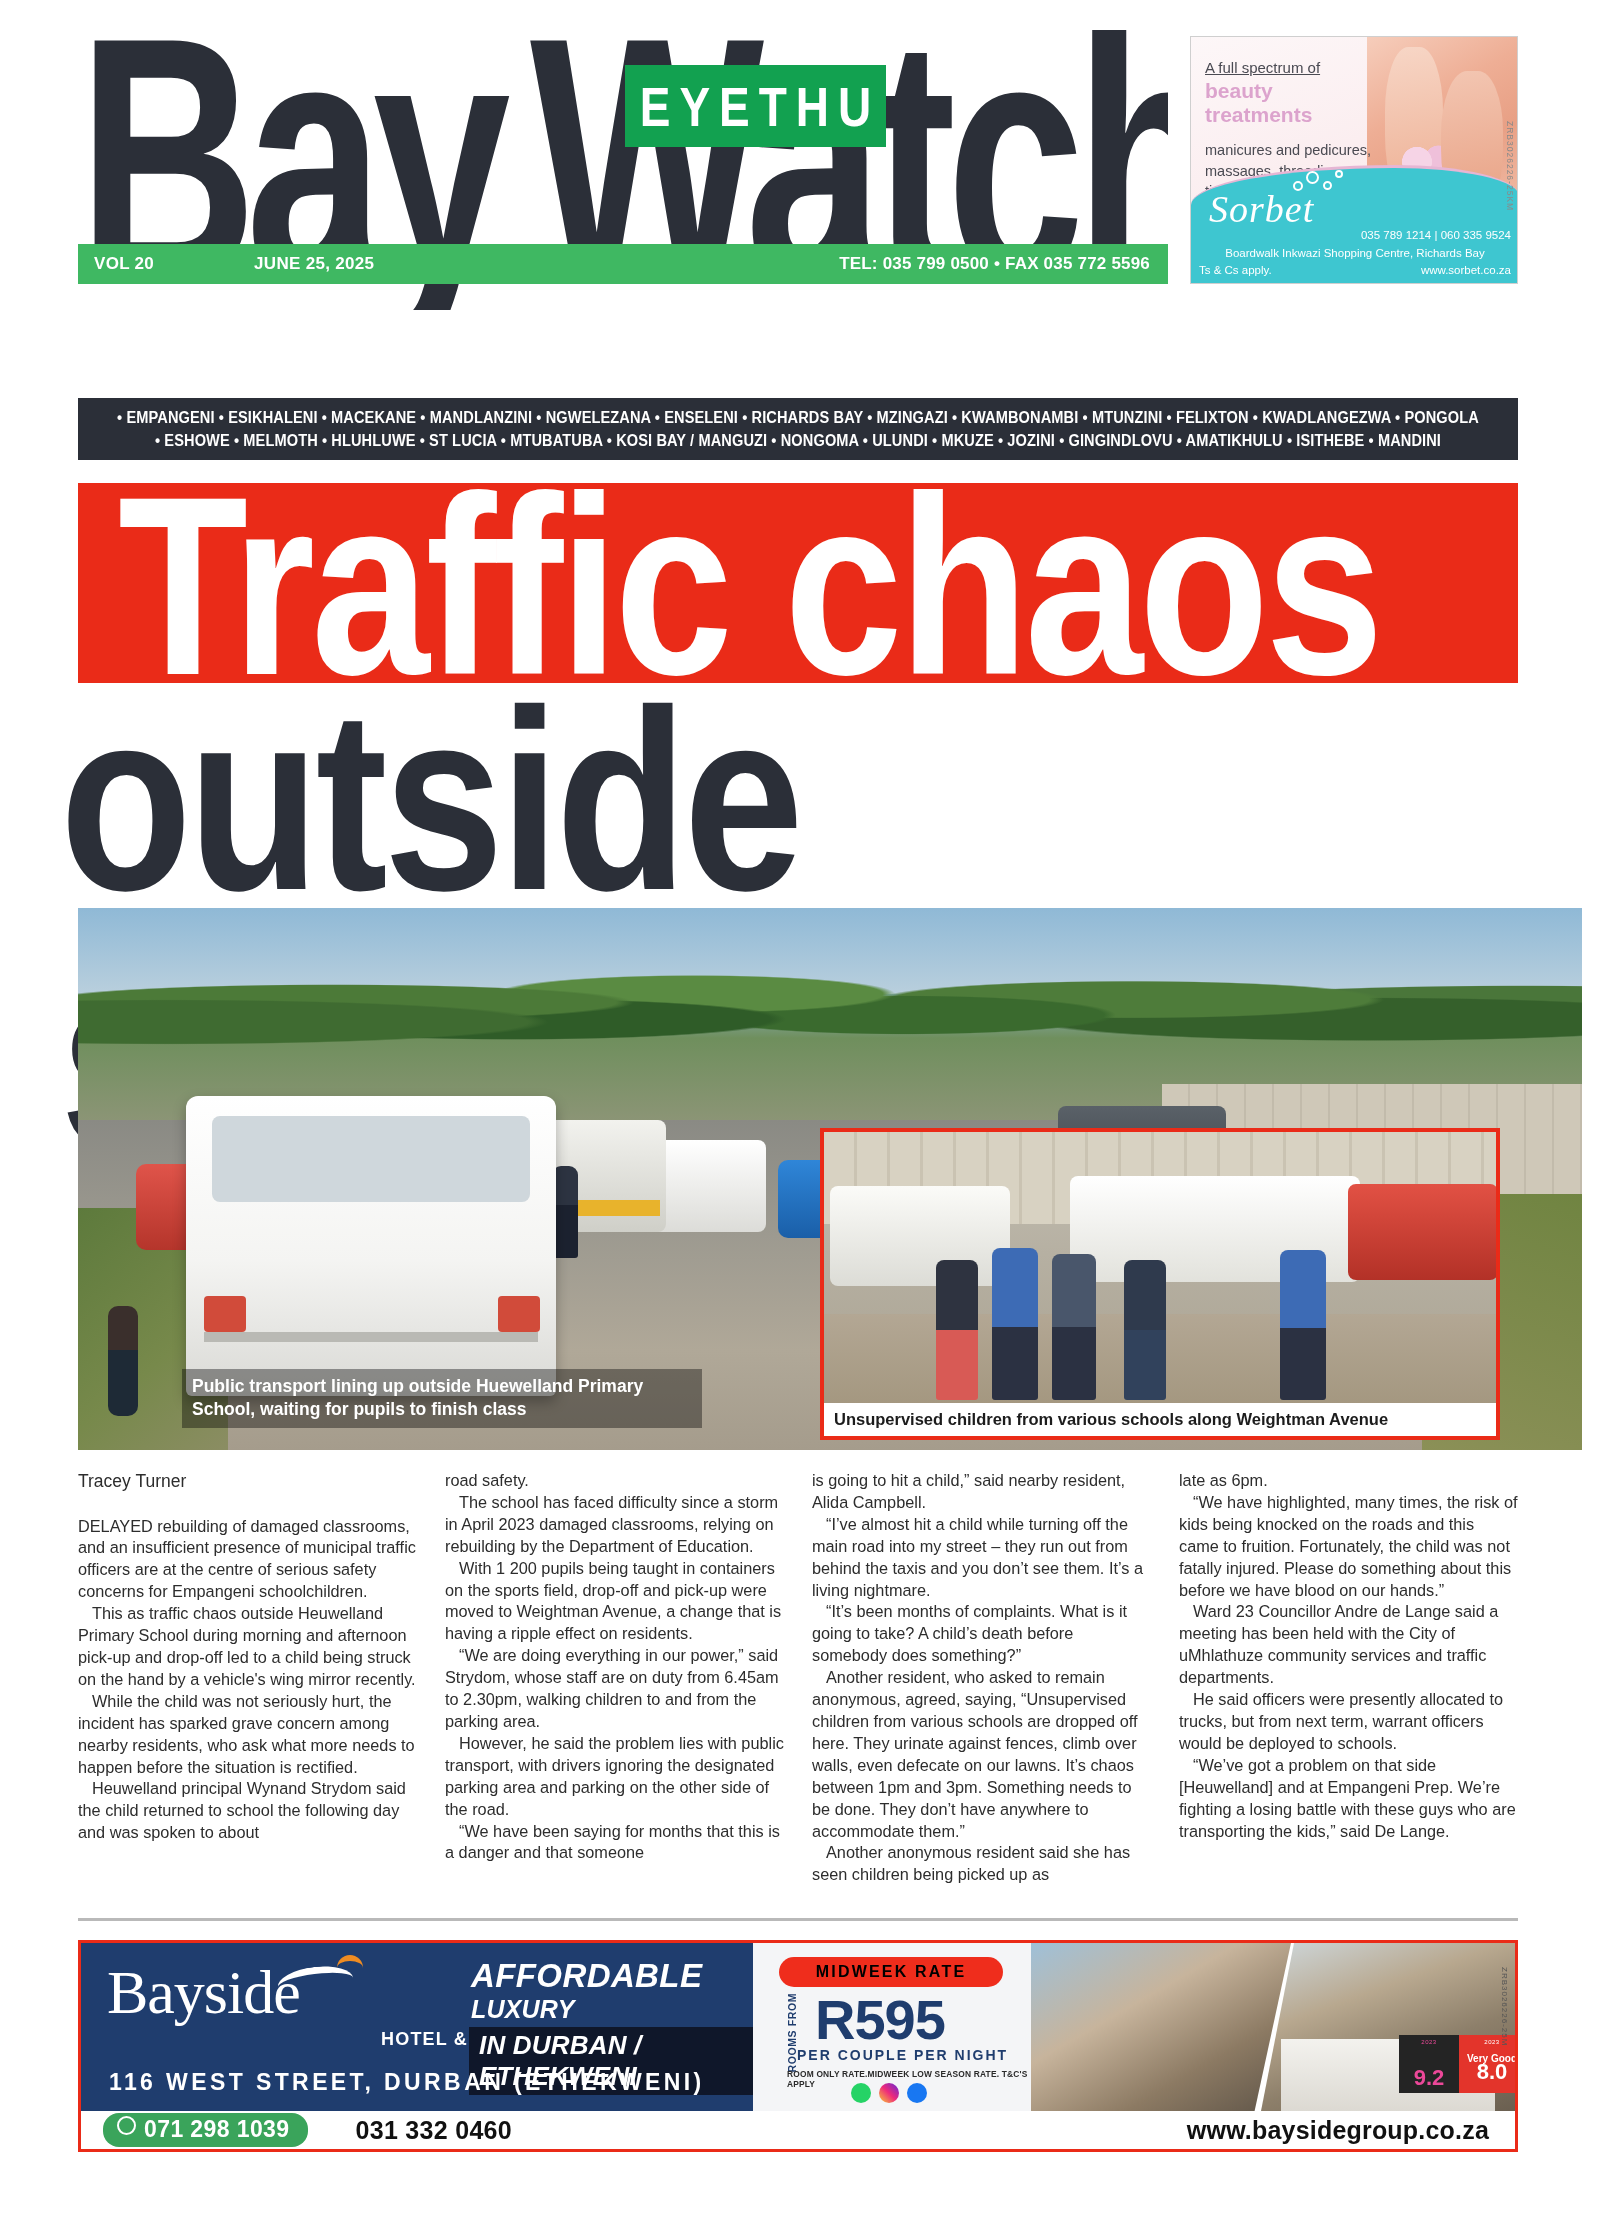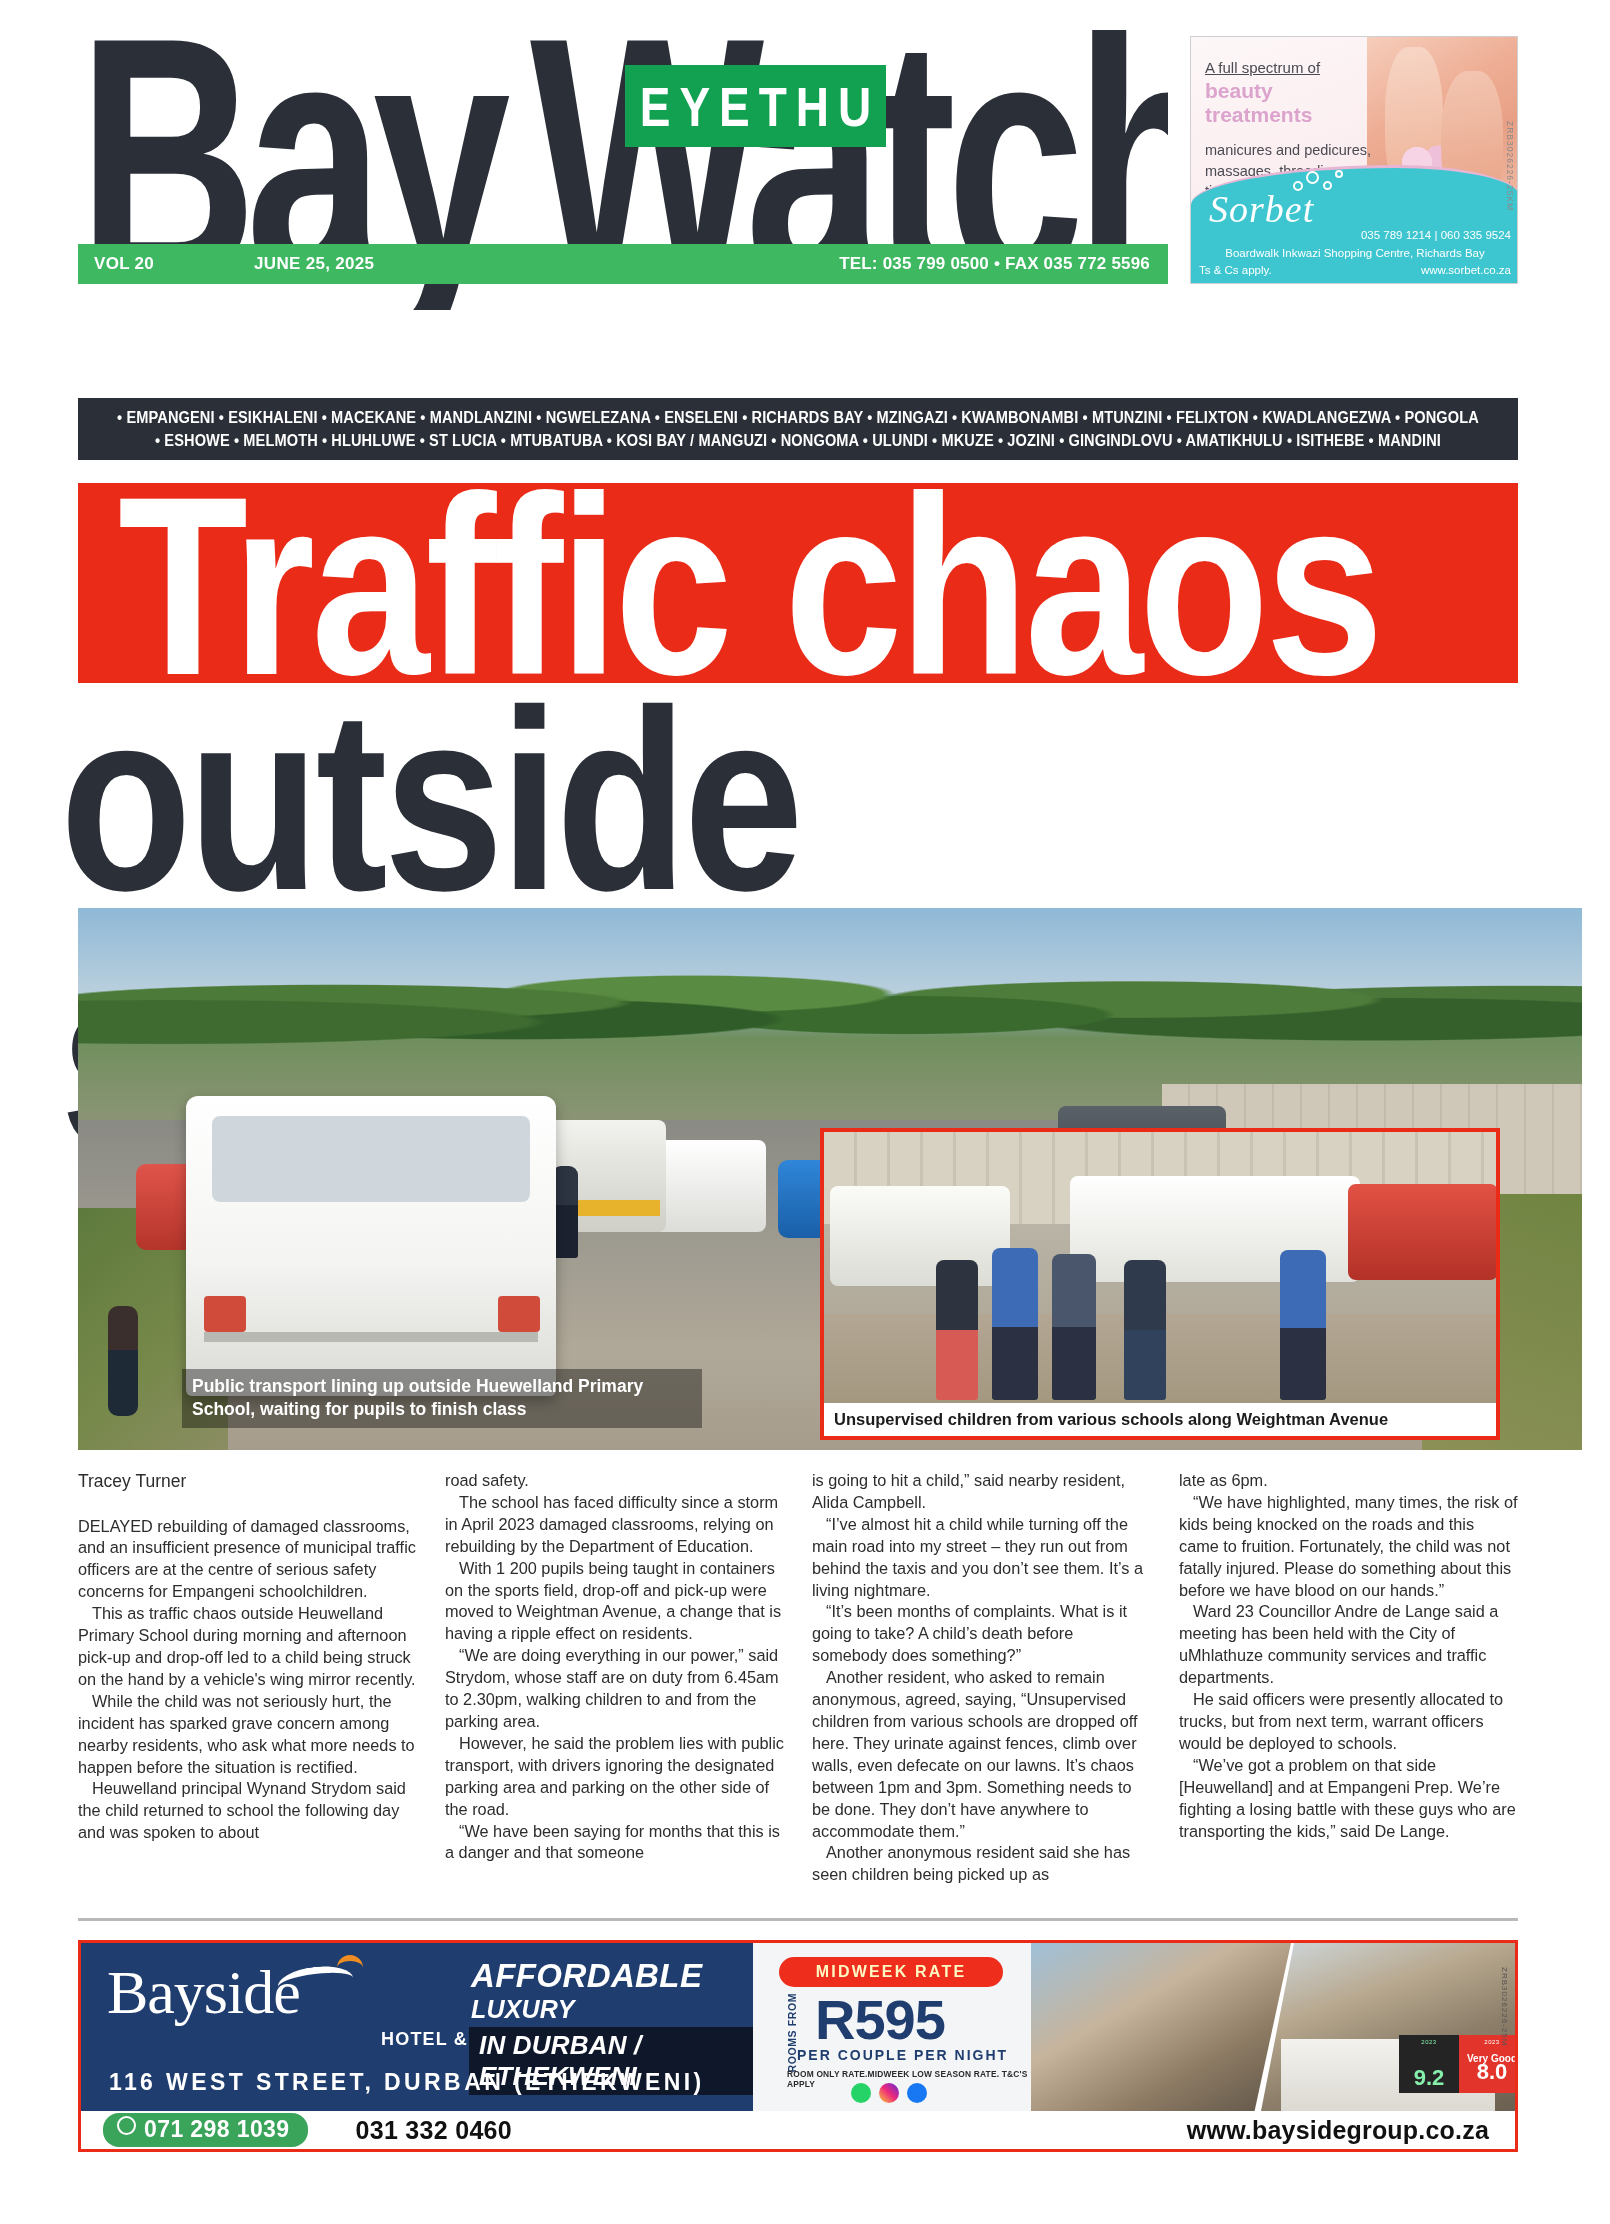--- a/index.html
+++ b/index.html
@@ -292,21 +292,21 @@
   .bs-addr {
     position:absolute; left:28px; top:126px;
     font-size:23px; font-weight:bold; color:#fff; letter-spacing:3.4px;
   }
   .bs-rate {
     position:absolute; left:672px; top:0; width:278px; height:168px; background:#f4f5f7;
   }
   .bs-mid {
     position:absolute; left:26px; top:14px; width:224px; height:30px;
     background:#ef2d1c; border-radius:15px;
-    color:#fef9c3; font-size:16px; font-weight:bold; letter-spacing:2.2px;
+    color:#000000; font-size:16px; font-weight:bold; letter-spacing:2.2px;
     display:flex; align-items:center; justify-content:center;
   }
   .bs-r595 {
     position:absolute; left:62px; top:44px;
     font-size:56px; font-weight:bold; color:#1f3d6e; letter-spacing:-1px;
   }
   .bs-rooms {
     position:absolute; left:32px; top:50px;
     font-size:10.5px; font-weight:bold; color:#1f3d6e; letter-spacing:0.6px;
     writing-mode:vertical-rl; transform:rotate(180deg); line-height:1.5;
@@ -340,21 +340,21 @@
     background:linear-gradient(180deg,#f3f2ee,#dcd9d2);
   }
   .bs-pillow{
     position:absolute; left:1322px; top:104px; width:40px; height:30px;
     background:#9fd4cf; border-radius:6px;
   }
   .bs-badge {
     position:absolute; left:1318px; top:92px; width:126px; height:58px;
     display:flex; overflow:hidden;
   }
-  .bdg-l { width:60px; background:#242424; color:#86efac; position:relative; }
+  .bdg-l { width:60px; background:#242424; color:#ec4899; position:relative; }
   .bdg-r { width:66px; background:#e3342b; color:#fff; position:relative; }
   .bdg-score {
     position:absolute; left:0; right:0; bottom:2px; text-align:center;
     font-size:22px; font-weight:bold;
   }
   .bdg-top { position:absolute; left:0; right:0; top:4px; text-align:center; font-size:6px; letter-spacing:.5px; }
   .bdg-vg { position:absolute; left:0; right:0; top:18px; text-align:center; font-size:10px; font-weight:bold; }
   .bdg-r .bdg-score { bottom:8px; }
   .bdg-l .bdg-score { bottom:2px; }
 

